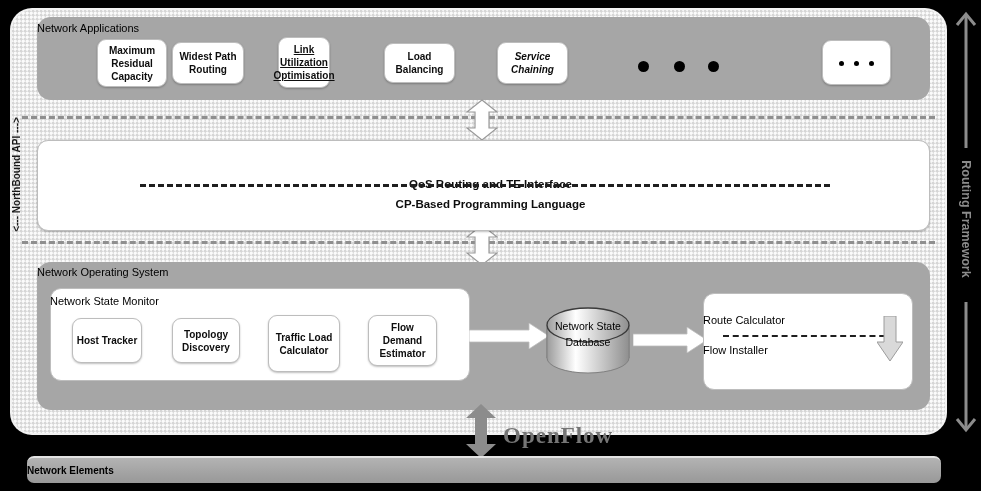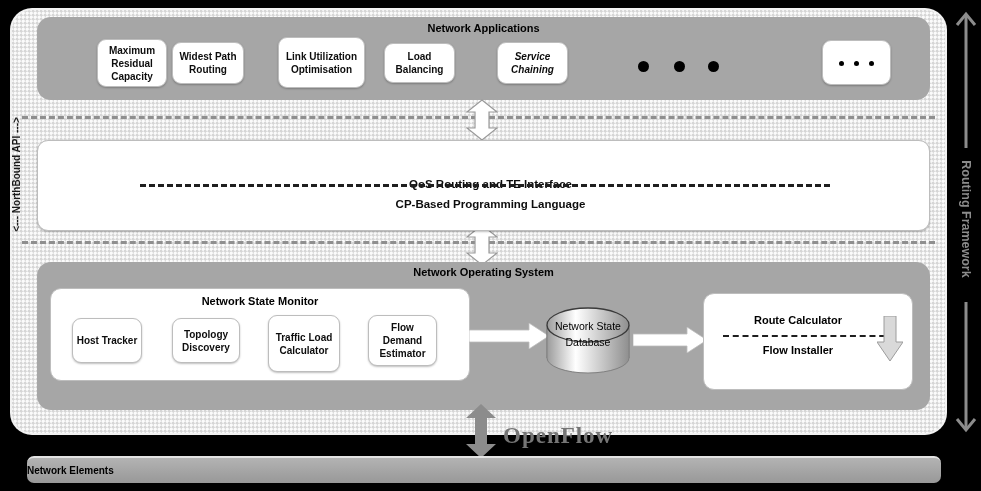--- a/index.html
+++ b/index.html
@@ -10,21 +10,21 @@
   .texture{
     position:absolute;left:10px;top:8px;width:937px;height:427px;border-radius:22px;
     background-color:#e7e7e7;
     background-image:
       radial-gradient(circle at 1px 1px,#fbfbfb 35%,transparent 42%),
       radial-gradient(circle at 1px 1px,#d6d6d6 35%,transparent 42%);
     background-size:4px 4px,4px 4px;background-position:0 0,2px 2px;
     box-shadow:inset 0 0 0 2px #f2f2f2;
   }
   .graybar{position:absolute;background:#a6a6a6;border-radius:14px;}
-  .sec-title{position:absolute;left:0;width:100%;text-align:center;font-weight:bold;font-size:11px;color:#000;}
+  .sec-title{position:absolute;left:0;width:100%;font-weight:normal;font-size:11px;color:#000;}
   .wbox{
     position:absolute;background:#fff;border:1px solid #bdbdbd;border-radius:9px;
     display:flex;align-items:center;justify-content:center;text-align:center;
     font-weight:bold;font-size:10px;line-height:1.3;color:#0d0d0d;padding:2px;box-sizing:border-box;
     box-shadow:0 1px 2px rgba(0,0,0,0.25);
   }
   .hdash{position:absolute;height:0;border-top:3px dashed #8f8f8f;}
   .dot{position:absolute;width:11px;height:11px;border-radius:50%;background:#000;}
   .mini-dot{display:inline-block;width:5px;height:5px;border-radius:50%;background:#000;margin:0 5px;}
   .mid-text{position:absolute;left:0;width:100%;text-align:center;font-weight:bold;font-size:11.5px;color:#0d0d0d;}
@@ -52,21 +52,21 @@
 
 <div class="stage">
 
   <div class="texture"></div>
 
   <div class="graybar" style="left:37px;top:17px;width:893px;height:83px;">
     <div class="sec-title" style="top:5px;">Network Applications</div>
   </div>
   <div class="wbox" style="left:68px;top:39px;width:70px;height:48px;margin-left:29px;">Maximum Residual Capacity</div>
   <div class="wbox" style="left:172px;top:42px;width:72px;height:42px;">Widest Path Routing</div>
-  <div class="wbox" style="left:278px;top:37px;width:87px;height:51px;">Link Utilization Optimisation</div>
+  <div class="wbox" style="left:278px;top:37px;width:52px;height:51px;text-decoration:underline;">Link Utilization Optimisation</div>
   <div class="wbox" style="left:384px;top:43px;width:71px;height:40px;">Load Balancing</div>
   <div class="wbox" style="left:497px;top:42px;width:71px;height:42px;font-style:italic;">Service Chaining</div>
   <div class="dot" style="left:638px;top:61px;"></div>
   <div class="dot" style="left:674px;top:61px;"></div>
   <div class="dot" style="left:708px;top:61px;"></div>
   <div class="wbox" style="left:822px;top:40px;width:69px;height:45px;">
     <span><span class="mini-dot"></span><span class="mini-dot"></span><span class="mini-dot"></span></span>
   </div>
 
   <div class="hdash" style="left:22px;top:116px;width:913px;"></div>

